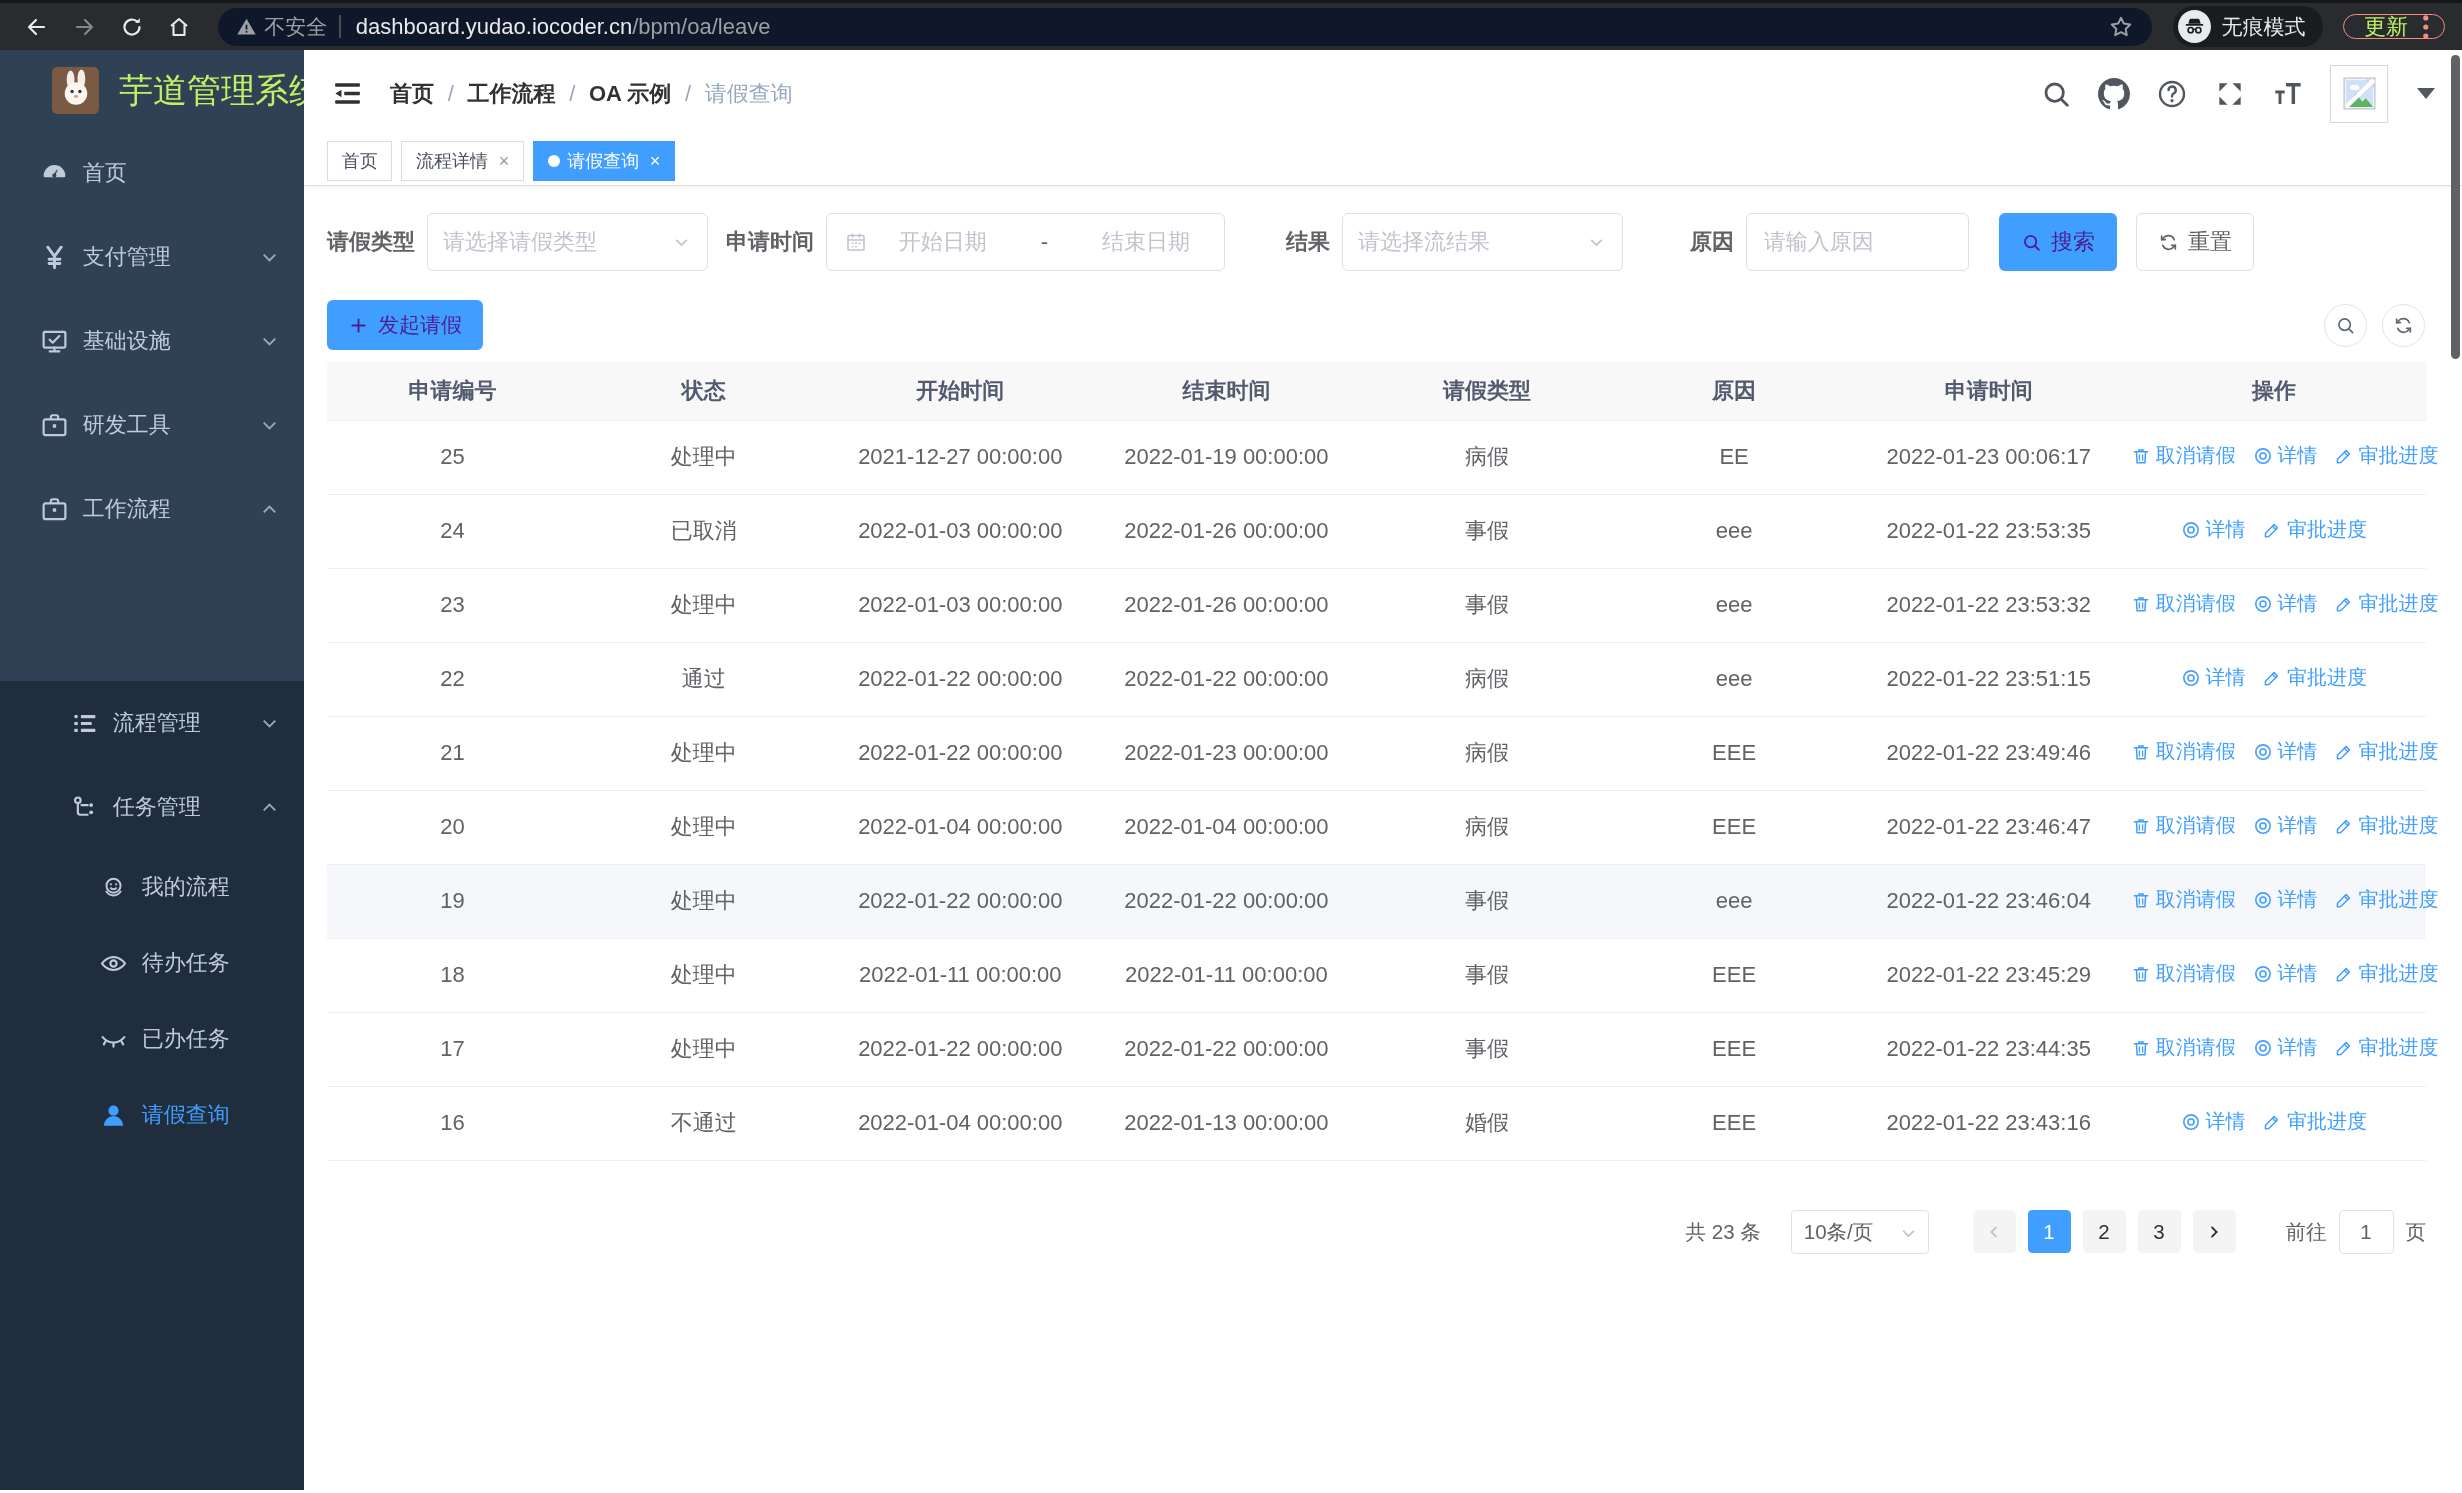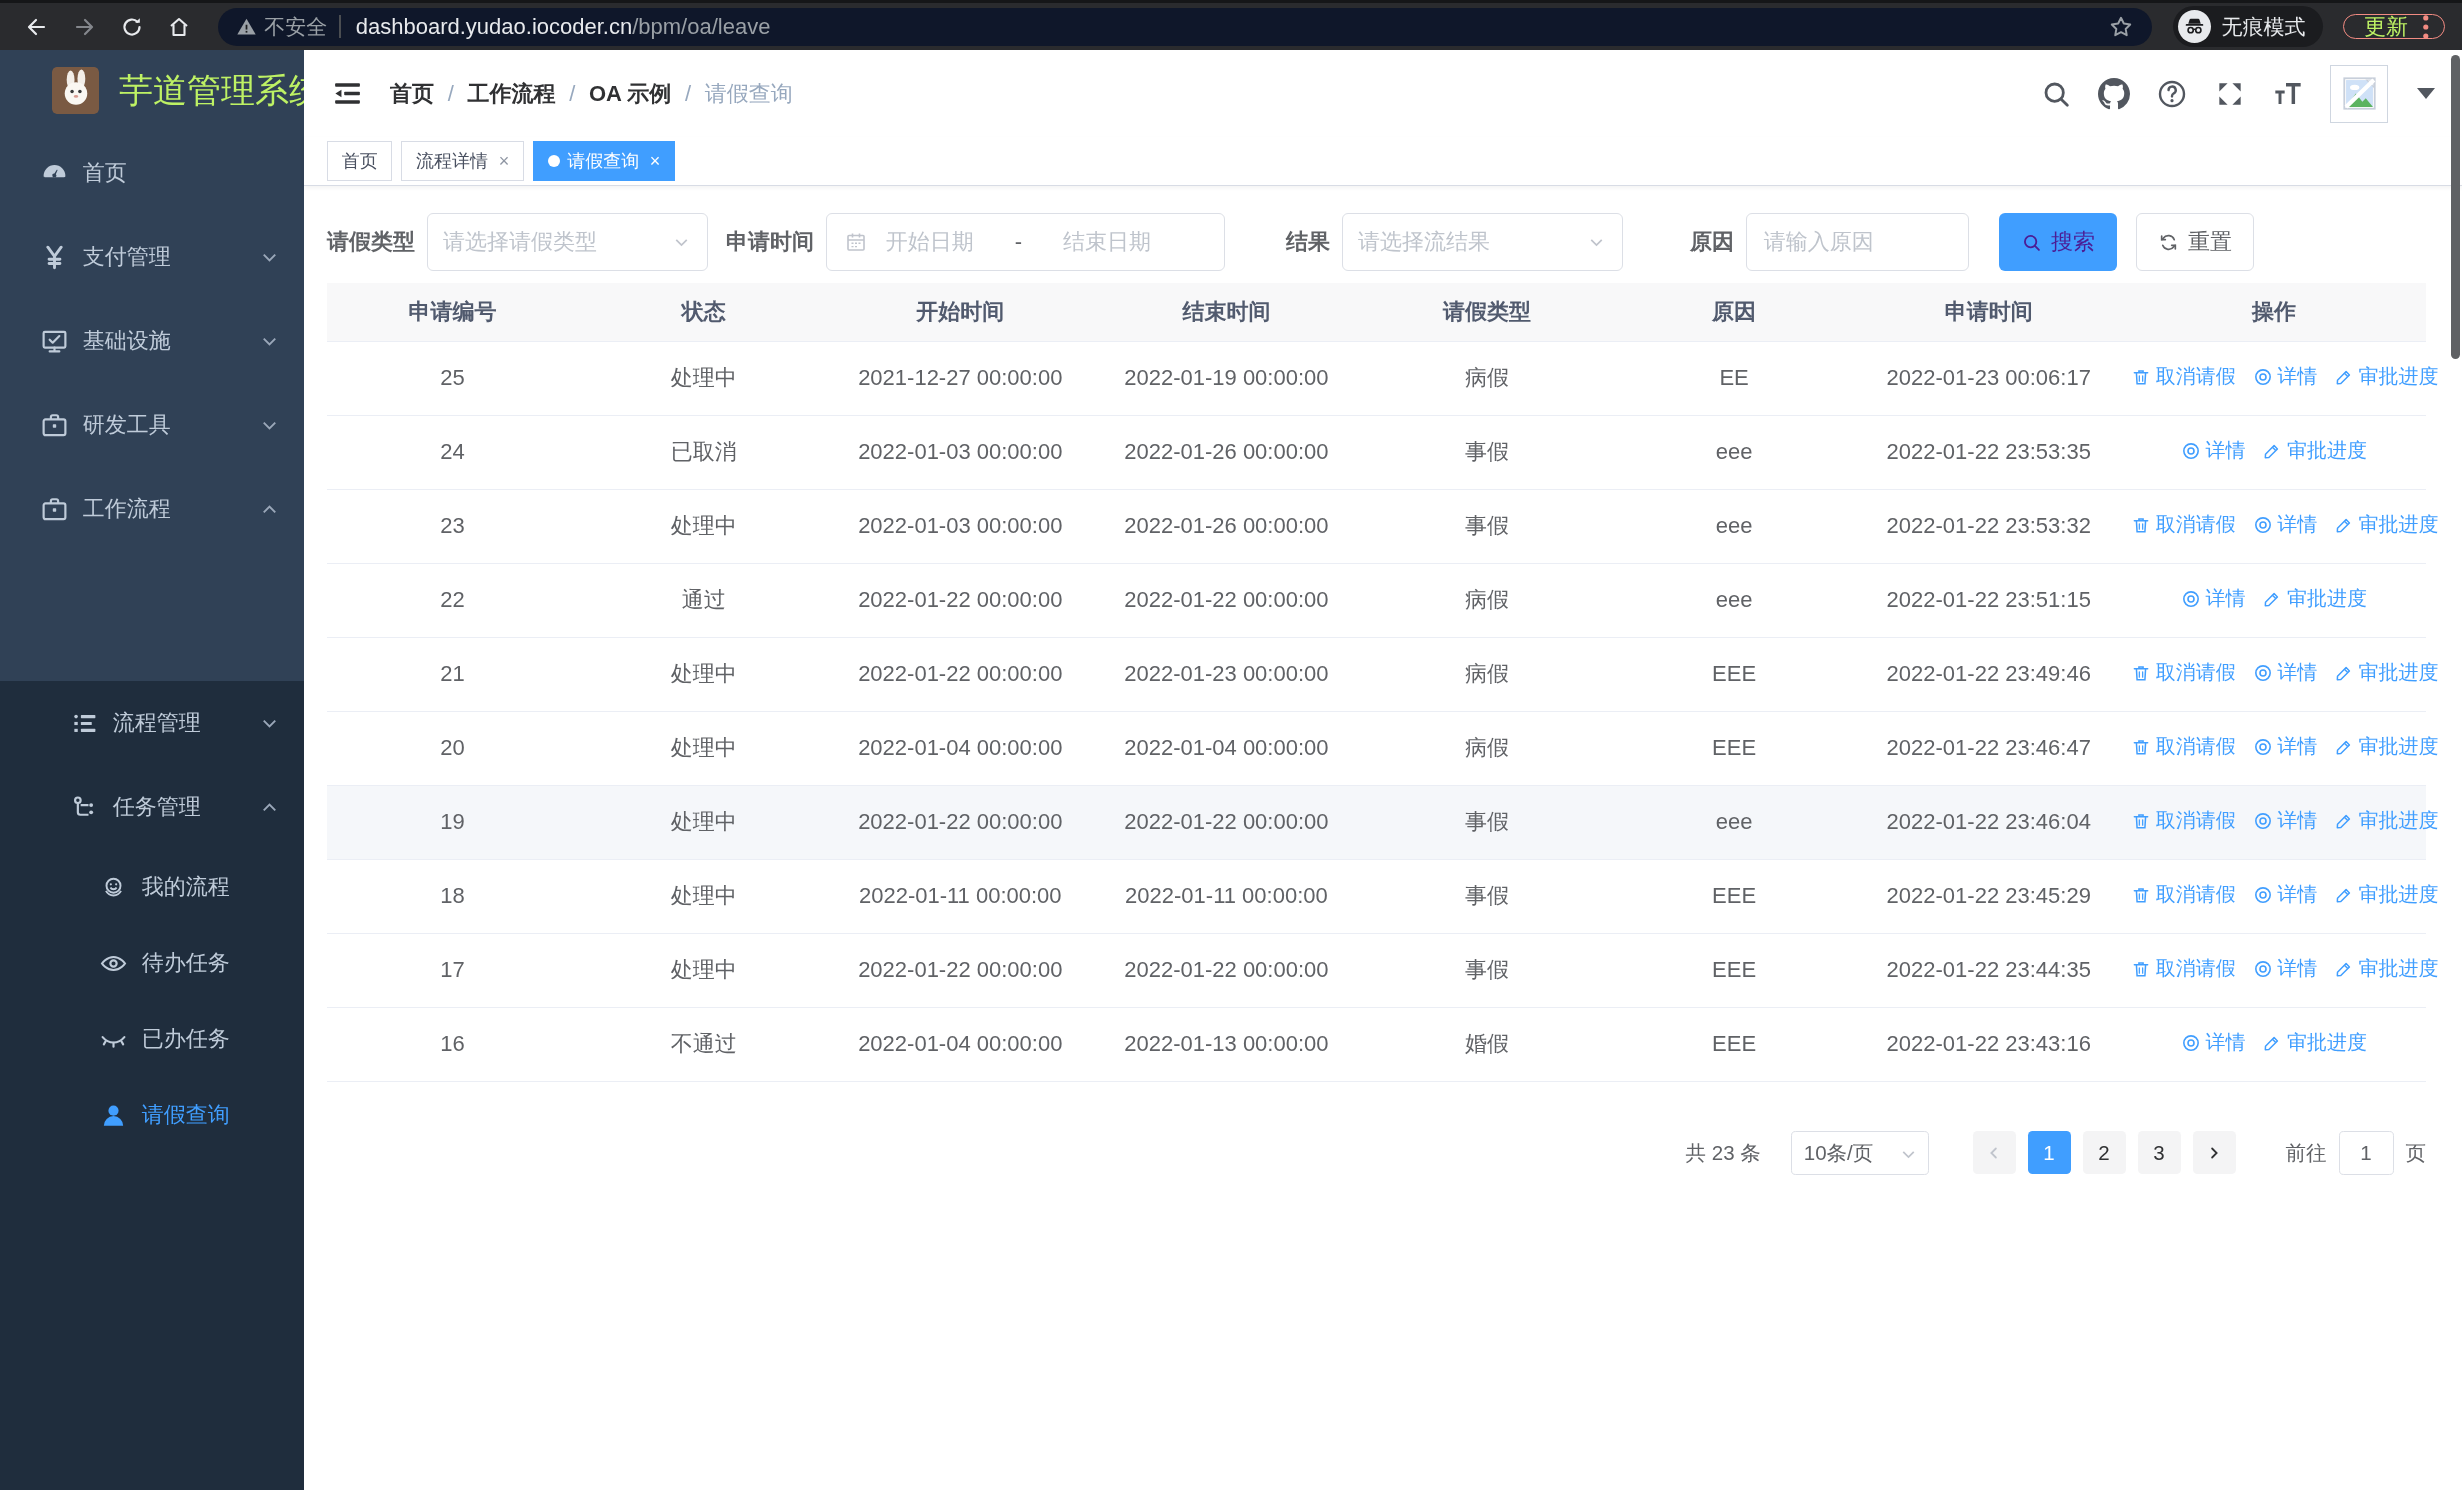--- a/index.html
+++ b/index.html
@@ -92,21 +92,21 @@
   
   .content { padding:27px 0 0 23px; }
 
   .filter-row { display:flex; align-items:center; font-size:22px; color:#606266; }
   .f-label { font-weight:600; white-space:nowrap; margin-right:12px; }
   .box { height:58px; border:1.5px solid #dcdfe6; border-radius:6px; background:#fff; display:flex; align-items:center; }
   .sel { width:281px; padding:0 15px; justify-content:space-between; }
   .placeholder { color:#bfc4cc; font-size:22px; white-space:nowrap; }
   .sel-chev { width:21px; height:21px; color:#c0c4cc; }
   .sel-chev svg { width:21px; height:21px; }
-  .date-box { width:399px; padding:0 16.7px; gap:18px; }
+  .date-box { width:399px; padding:0 16.7px; gap:31px; }
   .cal-ic { width:24px; height:24px; color:#c0c4cc; flex:0 0 auto; }
   .cal-ic svg { width:24px; height:24px; }
   .date-sep { color:#606266; }
   .inp { width:223px; padding:0 16.7px; }
   .gap24 { width:18px; } .gap80 { width:61px; } .gap90 { width:67px; } .gap40 { width:30px; } .gap25 { width:19px; }
 
   .btn { height:58px; border-radius:6px; font-size:22px; display:inline-flex; align-items:center; justify-content:center; gap:9px; padding:0 21px; cursor:pointer; white-space:nowrap; border:1.5px solid transparent; }
   .btn svg { width:21px; height:21px; }
   .btn-primary { background:#409eff; color:#4c1d95; }
   .btn-plain { background:#fff; border-color:#dcdfe6; color:#606266; }
@@ -505,20 +505,42 @@
         <span class="gap25"></span>
         <div class="btn btn-plain">
           <svg viewBox="0 0 24 24" fill="none" stroke="currentColor" stroke-width="1.9" stroke-linecap="round">
               <path d="M18.6 8.8A7.2 7.2 0 0 0 6 7.1L4.4 8.8M5.4 15.2a7.2 7.2 0 0 0 12.6 1.7l1.6-1.7"></path>
               <path d="M4.2 4.6v4.2h4.2M19.8 19.4v-4.2h-4.2"></path>
             </svg>
           <span>重置</span>
         </div>
       </div>
 
+      <div class="create-row">
+        <div class="btn btn-primary btn-create">
+          <svg viewBox="0 0 24 24" fill="none" stroke="currentColor" stroke-width="2.2" stroke-linecap="round">
+              <path d="M12 5v14M5 12h14"></path>
+            </svg>
+          <span>发起请假</span>
+        </div>
+        <div class="round-btns">
+          <div class="round-btn">
+            <svg viewBox="0 0 24 24" fill="none" stroke="currentColor" stroke-width="1.9" stroke-linecap="round">
+                <circle cx="11" cy="11" r="6.5"></circle>
+                <path d="M15.9 15.9l4.3 4.3"></path>
+              </svg>
+          </div>
+          <div class="round-btn">
+            <svg viewBox="0 0 24 24" fill="none" stroke="currentColor" stroke-width="1.9" stroke-linecap="round">
+                <path d="M18.6 8.8A7.2 7.2 0 0 0 6 7.1L4.4 8.8M5.4 15.2a7.2 7.2 0 0 0 12.6 1.7l1.6-1.7"></path>
+                <path d="M4.2 4.6v4.2h4.2M19.8 19.4v-4.2h-4.2"></path>
+              </svg>
+          </div>
+        </div>
+      </div>
 
       <table class="grid">
         <colgroup>
           <col style="width:251px">
             <col style="width:251px">
             <col style="width:262px">
             <col style="width:270px">
           <col style="width:251px">
             <col style="width:243px">
             <col style="width:266px">

